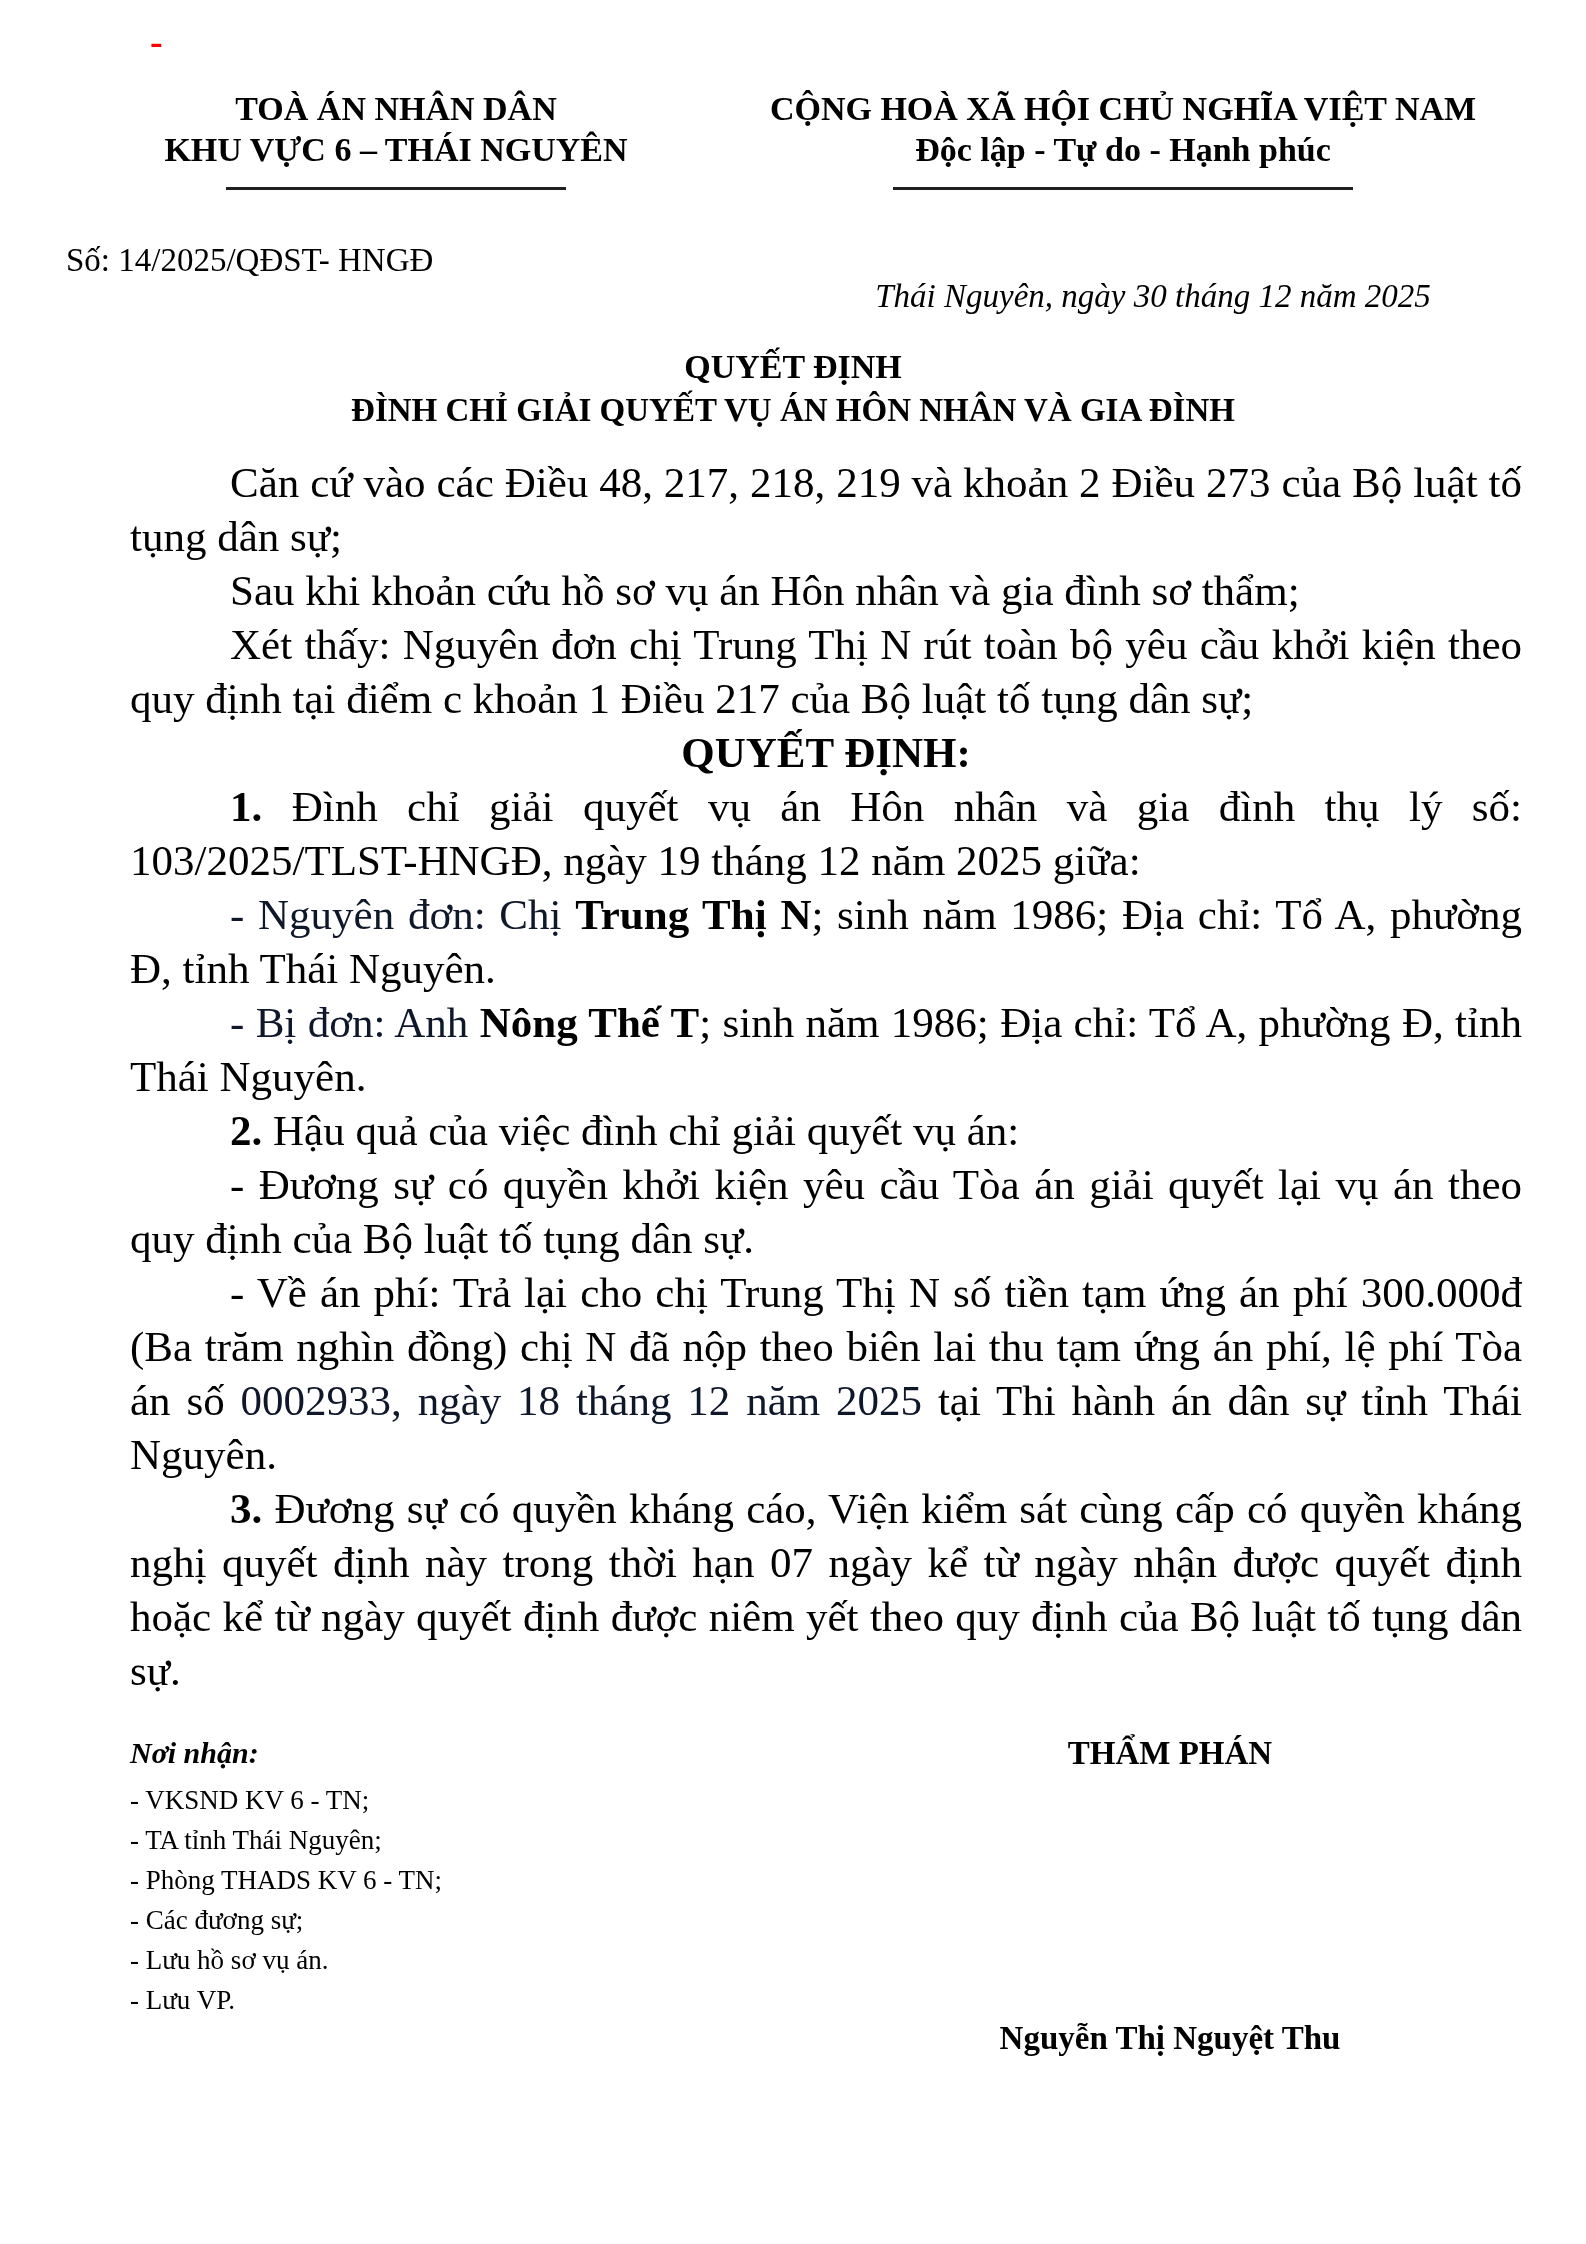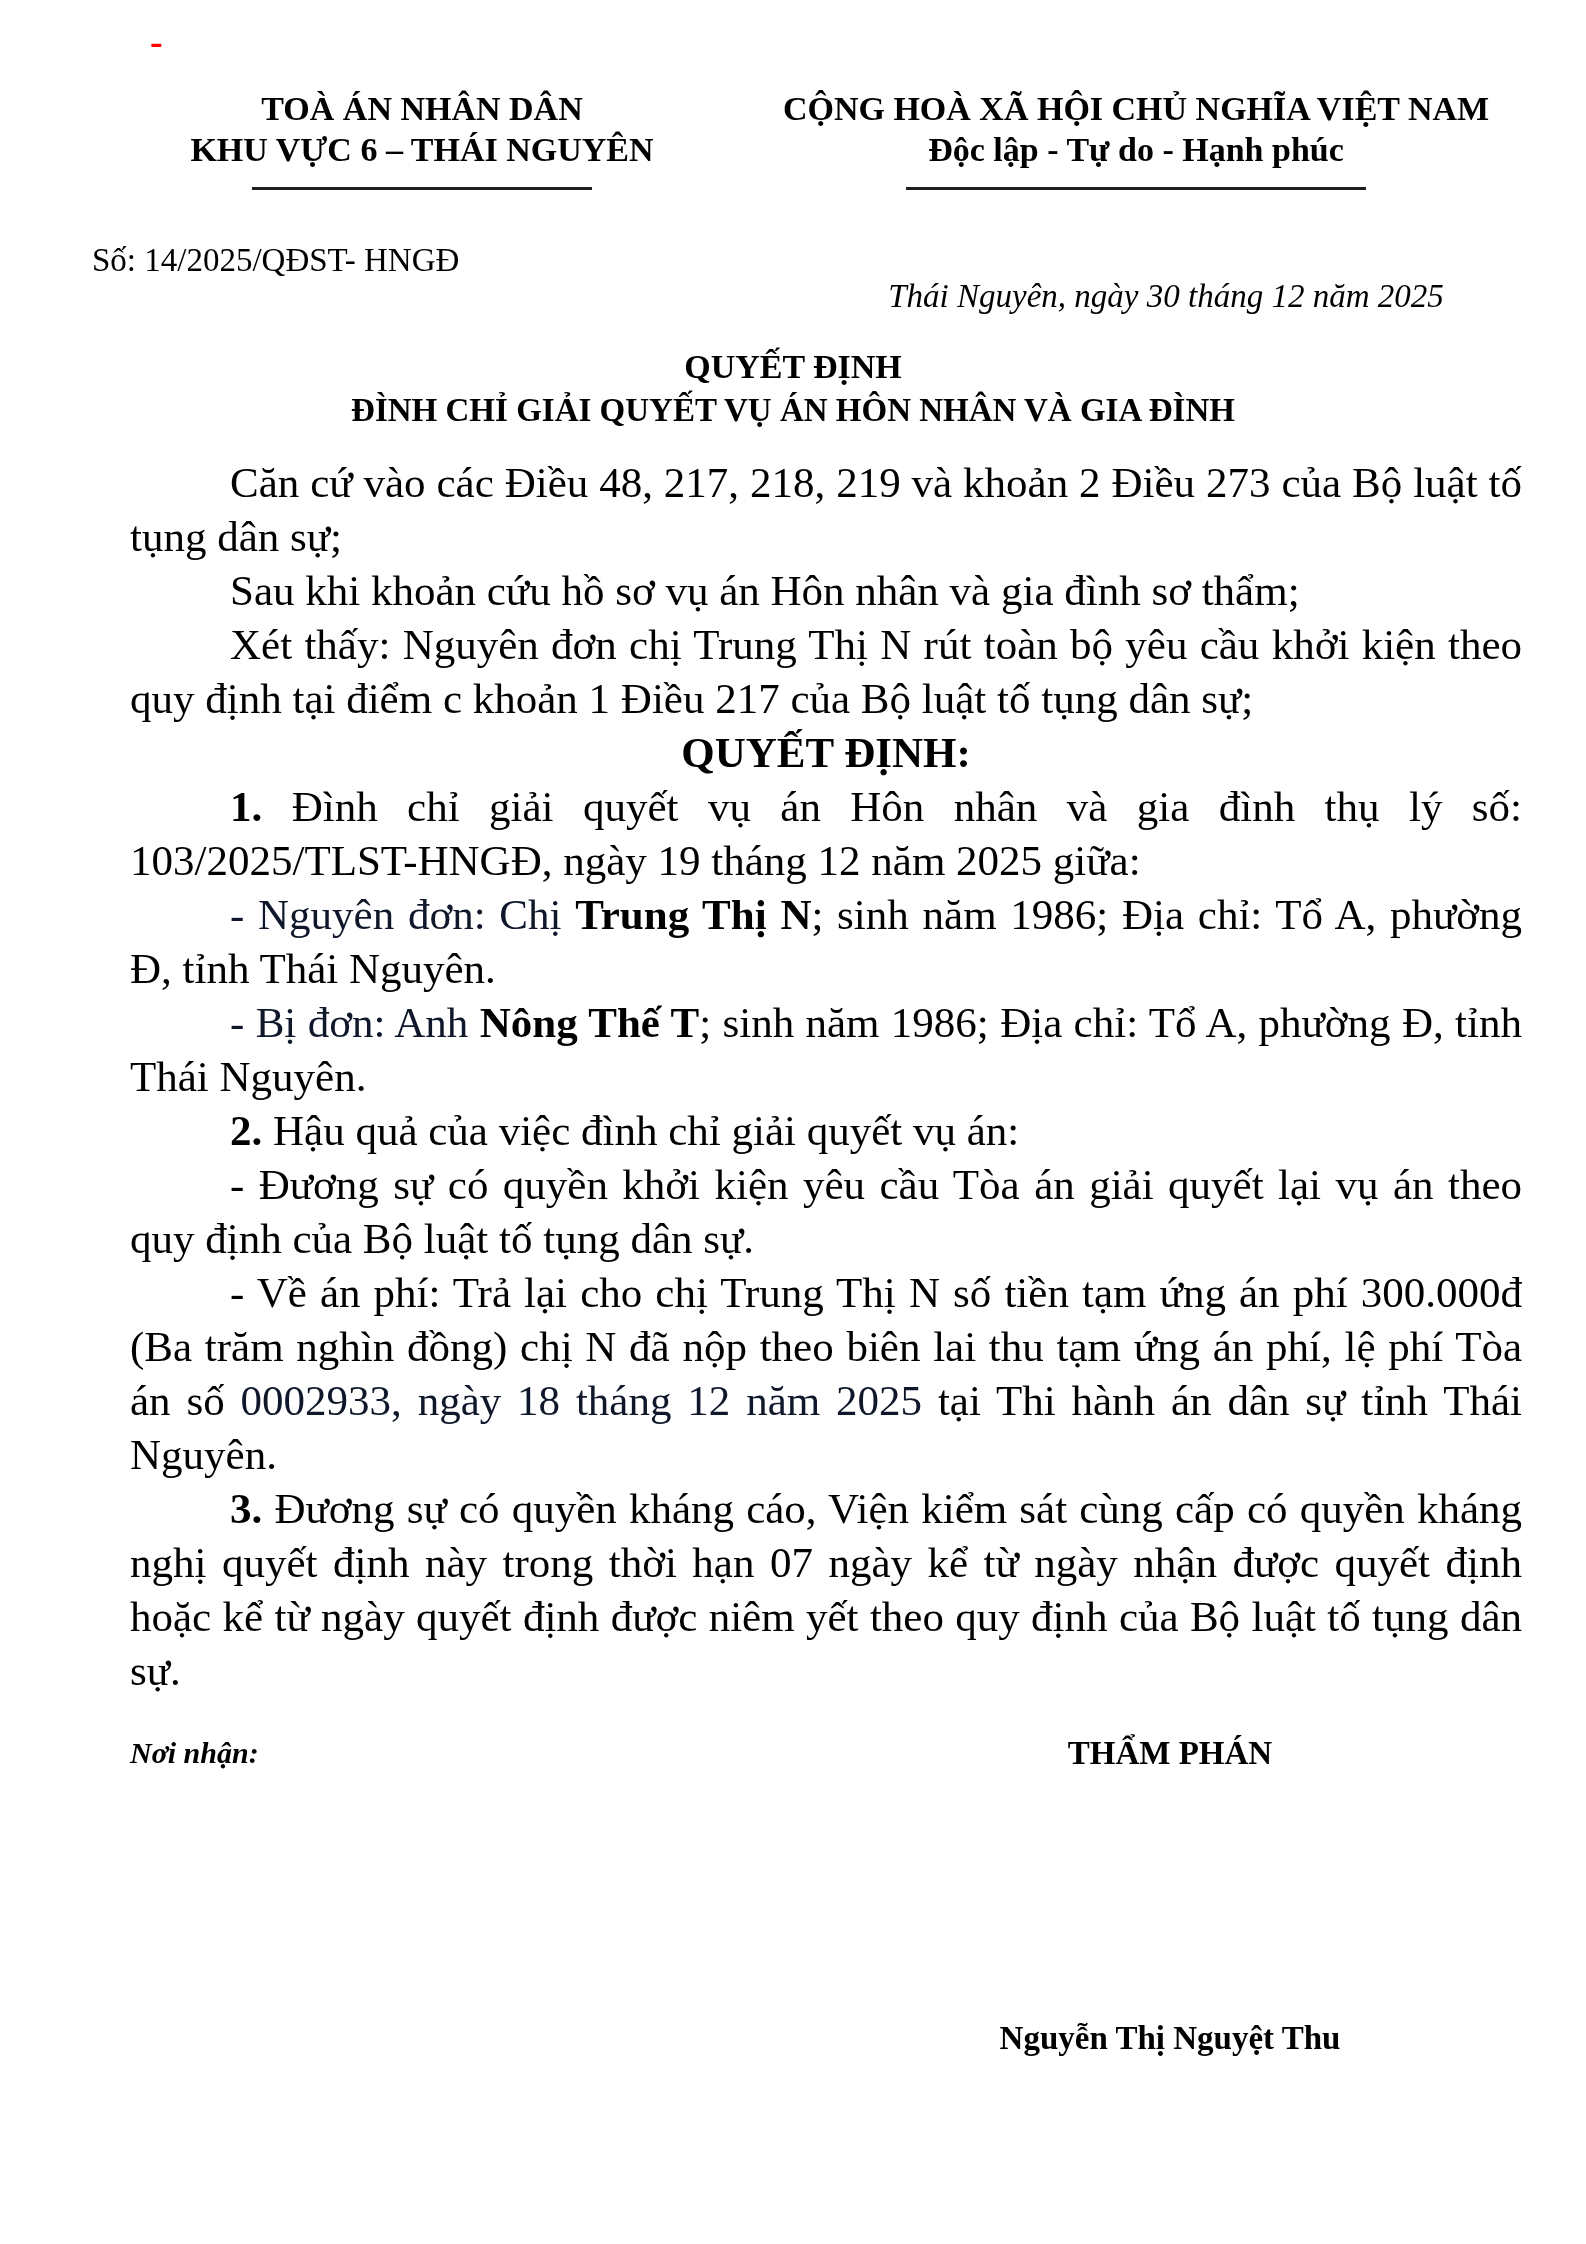--- a/index.html
+++ b/index.html
@@ -17,21 +17,21 @@
     left: 150px;
     top: 22px;
     color: #ff0000;
     font-size: 38px;
     font-weight: bold;
     line-height: 1;
   }
   
   .header {
     display: flex;
-    padding: 88px 66px 0 92px;
+    padding: 88px 66px 0 66px;
     align-items: flex-start;
   }
   .header-left  { width: 660px; text-align: center; }
   .header-right { flex: 1; text-align: center; }
   .hdr-line {
     font-weight: bold;
     font-size: 34px;
     line-height: 1.22;
   }
   .rule {
@@ -142,20 +142,28 @@
     <p>- Đương sự có quyền khởi kiện yêu cầu Tòa án giải quyết lại vụ án theo quy định của Bộ luật tố tụng dân sự.</p>
 
     <p><span>- Về án phí: Trả lại cho chị Trung Thị N số tiền tạm ứng án phí 300.000đ (Ba trăm nghìn đồng) chị N đã nộp theo biên lai thu tạm ứng án phí, lệ phí Tòa án số </span><span class="red">0002933, ngày 18 tháng 12 năm 2025</span><span> tại Thi hành án dân sự tỉnh Thái Nguyên.</span></p>
 
     <p><span class="bold">3.</span><span> Đương sự có quyền kháng cáo, Viện kiểm sát cùng cấp có quyền kháng nghị quyết định này trong thời hạn 07 ngày kể từ ngày nhận được quyết định hoặc kể từ ngày quyết định được niêm yết theo quy định của Bộ luật tố tụng dân sự.</span></p>
   </div>
 
   <div class="footer">
     <div class="noi-nhan">
       <div class="noi-nhan-label">Nơi nhận:</div>
+      <ul class="recipients">
+        <li>- VKSND KV 6 - TN;</li>
+        <li>- TA tỉnh Thái Nguyên;</li>
+        <li>- Phòng THADS KV 6 - TN;</li>
+        <li>- Các đương sự;</li>
+        <li>- Lưu hồ sơ vụ án.</li>
+        <li>- Lưu VP.</li>
+      </ul>
     </div>
     <div class="sign">
       <div class="judge-title">THẨM PHÁN</div>
       <div class="judge-name">Nguyễn Thị Nguyệt Thu</div>
     </div>
   </div>
 
 </div>
 
 </body></html>

